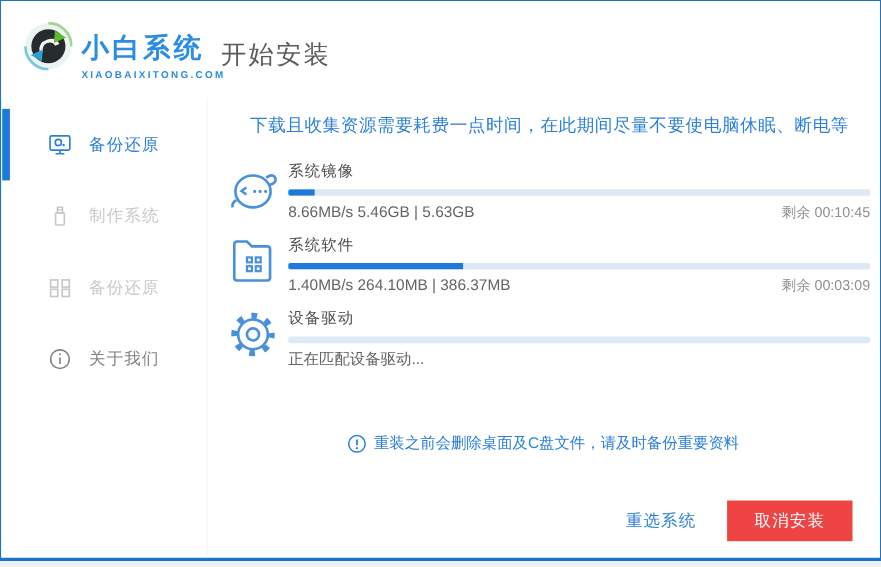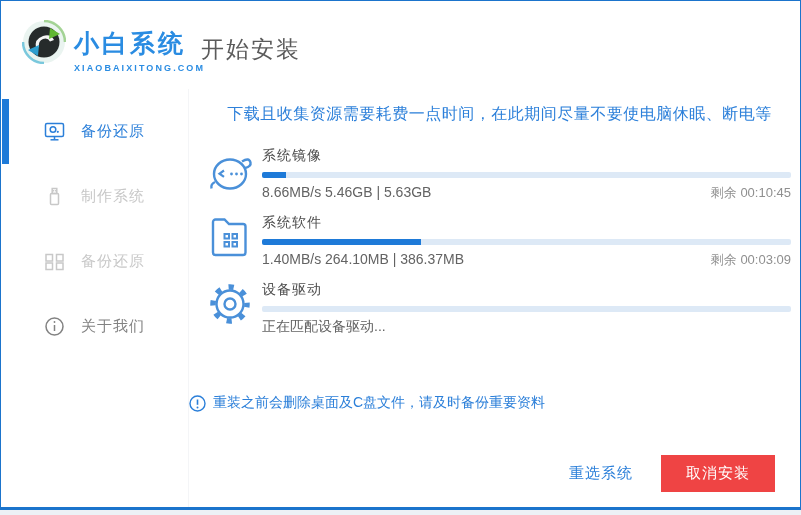--- a/index.html
+++ b/index.html
@@ -43,21 +43,21 @@
   .t-icon { width:47px; flex:0 0 auto; padding-top:3px; }
   .t-body { flex:1; margin-left:7px; }
   .t-title { font-size:14px; color:#4e4e4e; letter-spacing:1px; padding-top:3px; }
   .t-bar { margin-top:7px; height:6px; background:#dde9f6; border-radius:2px; overflow:hidden; }
   .t-fill { height:100%; background:#1e7ad8; width:0; }
   .t-meta { display:flex; justify-content:space-between; margin-top:6px; }
   .t-detail { font-size:14px; color:#636363; }
   .t-remaining { font-size:13px; color:#8f8f8f; }
 
   
-  .warn-note { position:absolute; left:0; right:0; top:305px; display:flex; justify-content:flex-start;
+  .warn-note { position:absolute; left:0; right:0; top:305px; display:flex; justify-content:center;
                align-items:center; gap:7px; font-size:14px; color:#2b7fd9; }
 
   
   .footer { position:absolute; right:24px; bottom:15px; display:flex; align-items:center; gap:28px; }
   .link-btn { font-size:15px; color:#2b7fd9; cursor:pointer; letter-spacing:1px; }
   .primary-btn { background:#ef4444; color:#fff; font-size:15px; letter-spacing:1px; border:none;
                  padding:9px 25px; cursor:pointer; font-family:inherit; }
   svg { display:block; }
 </style>
 </head>

